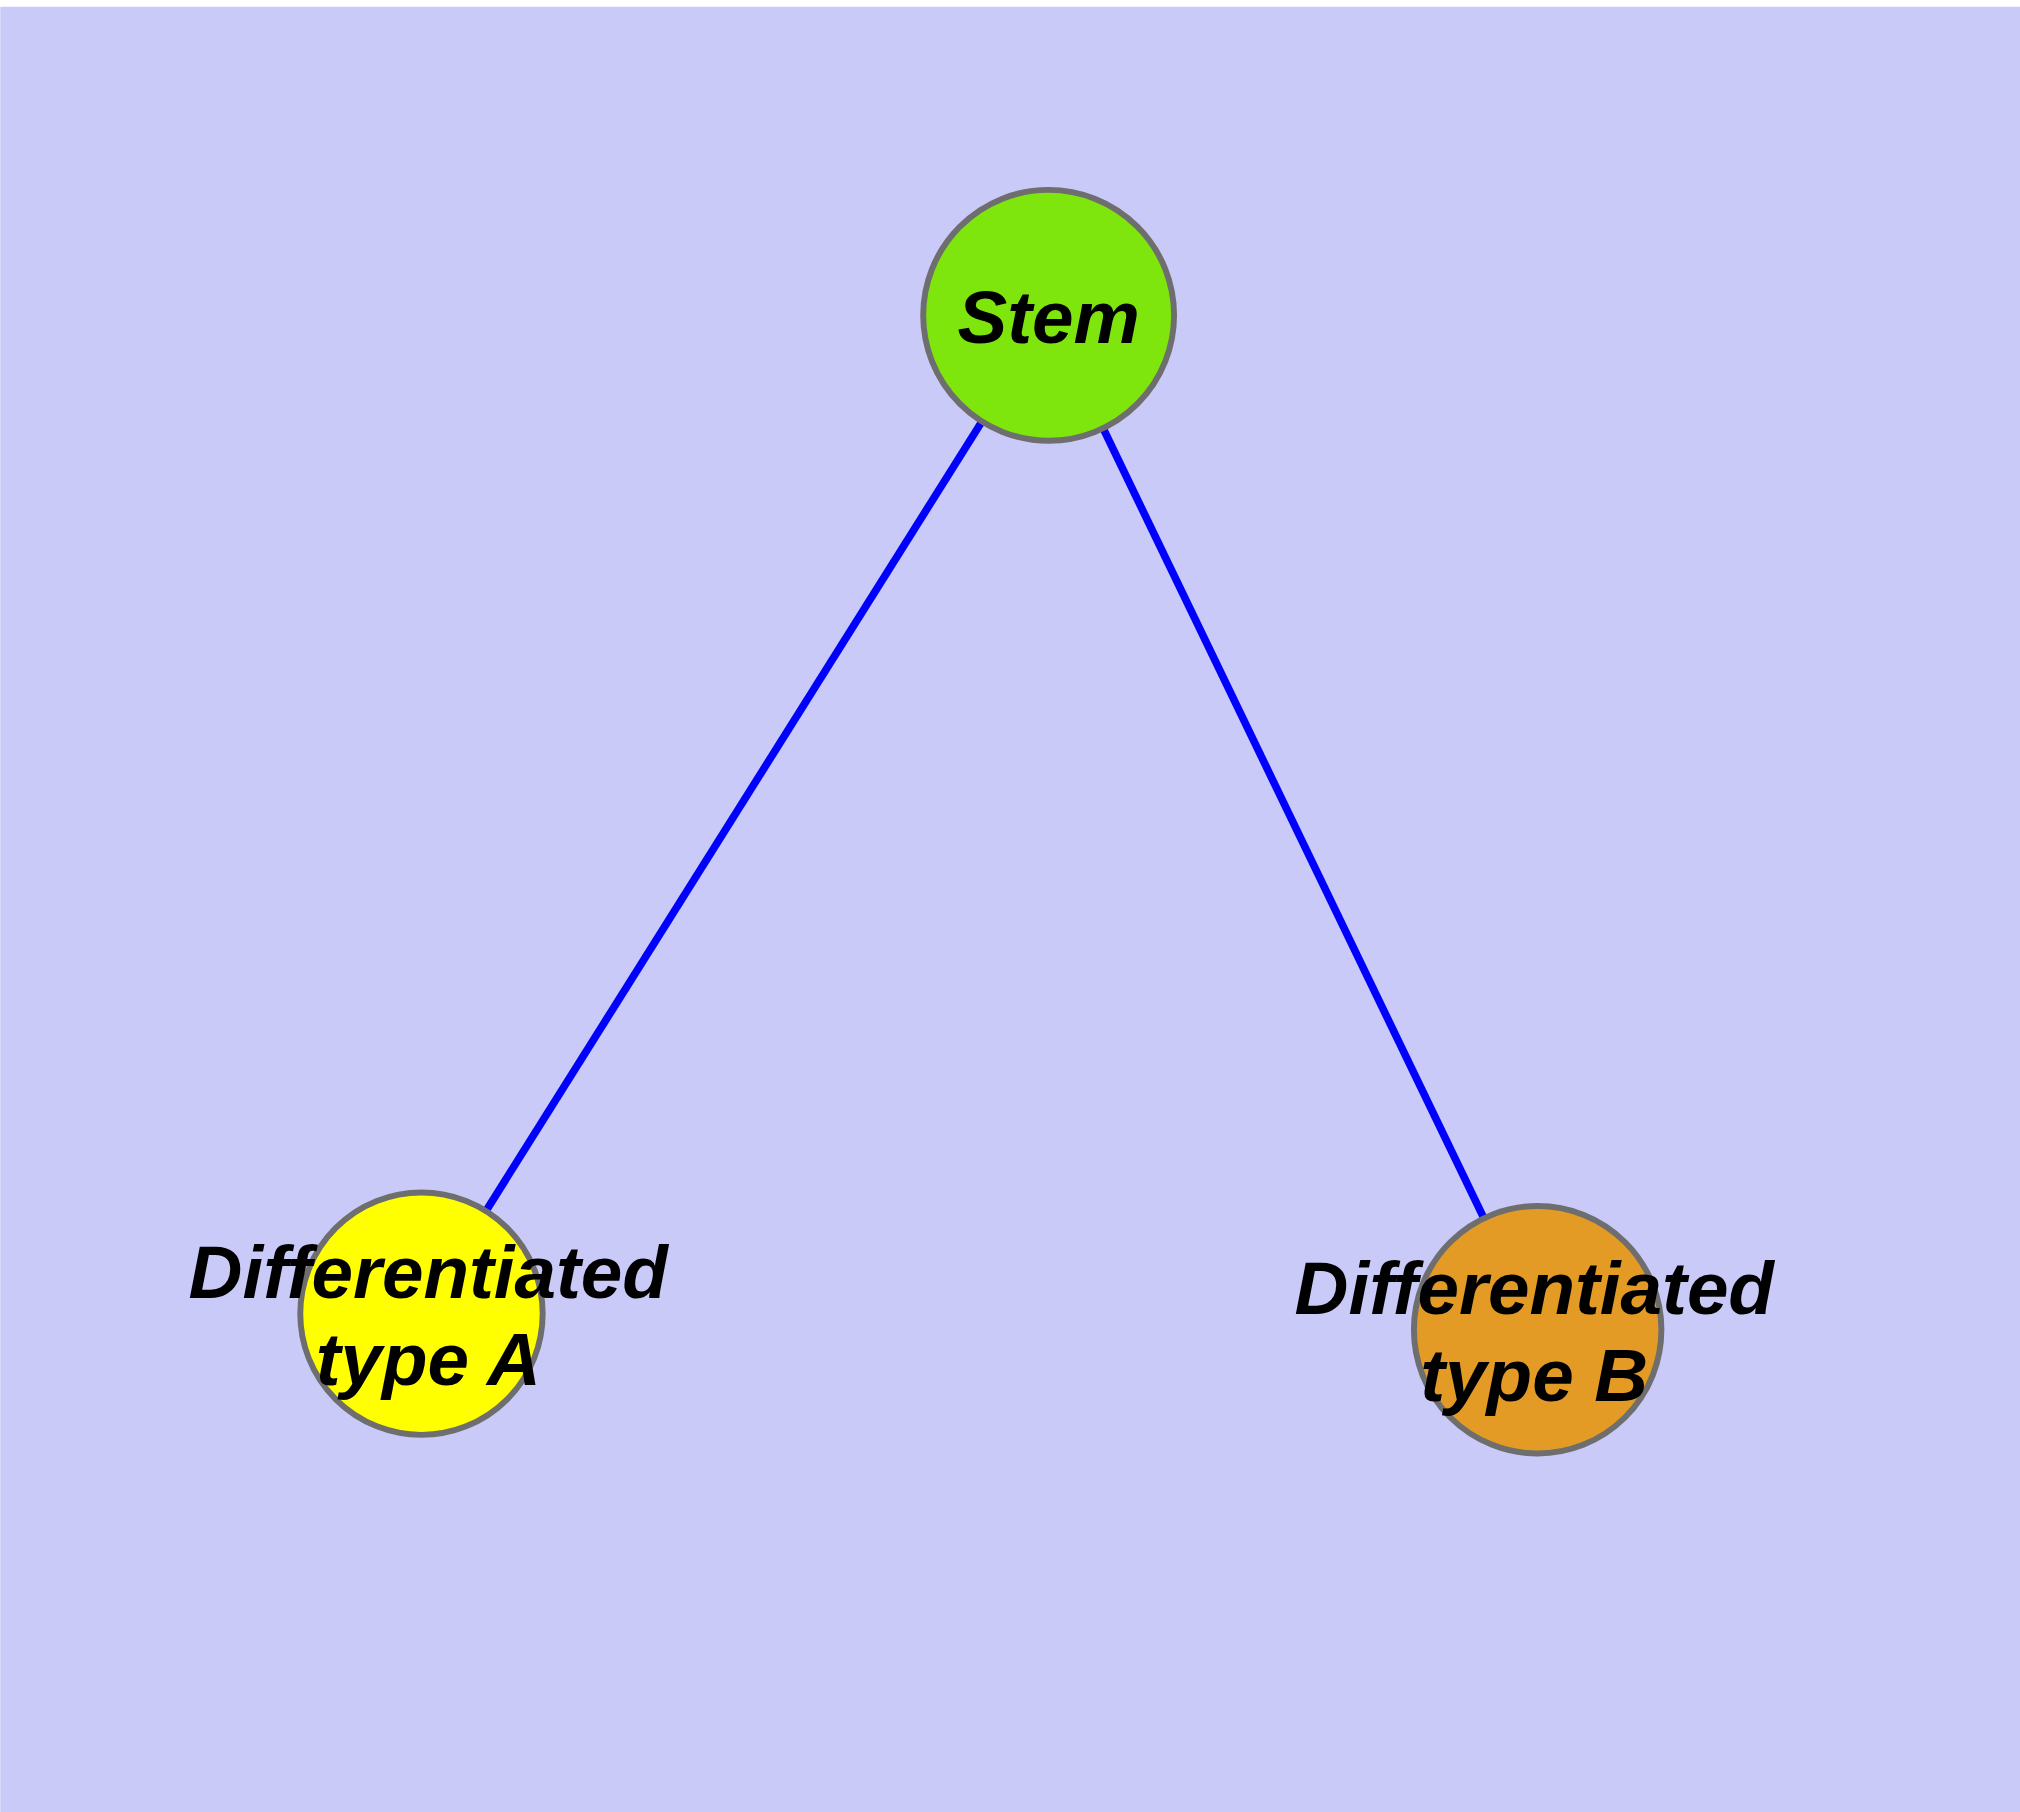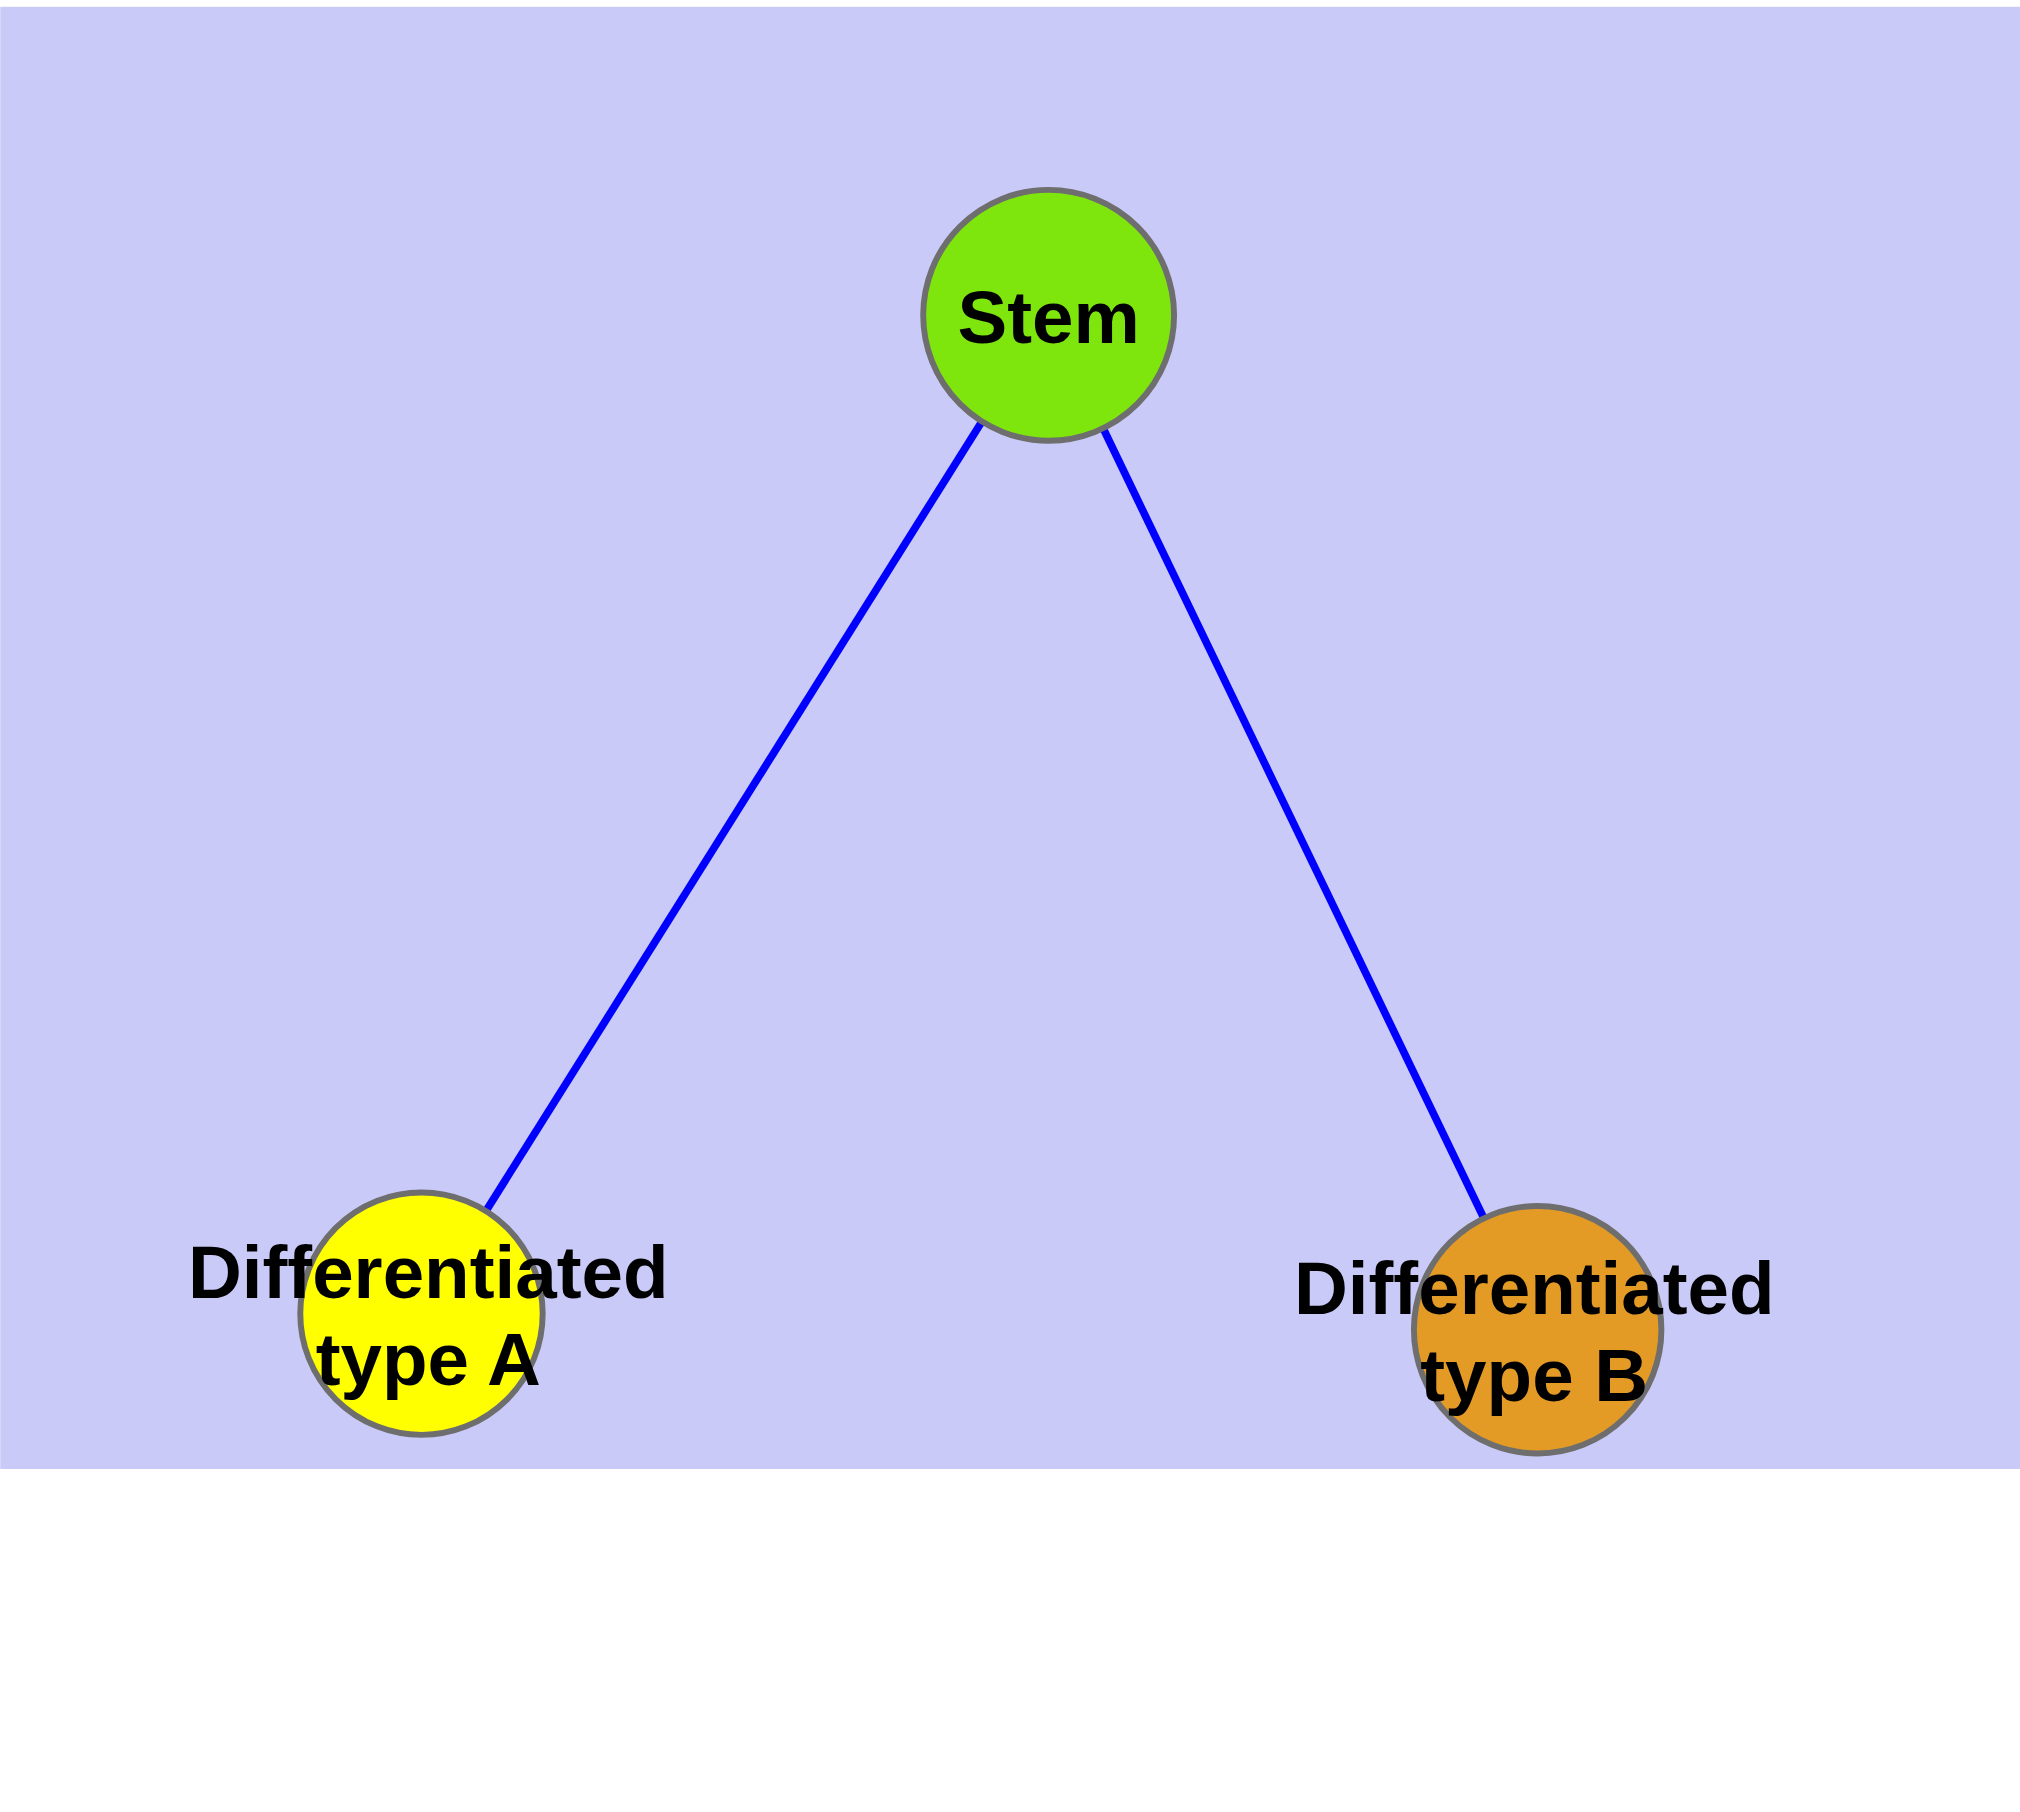--- a/index.html
+++ b/index.html
@@ -3,24 +3,25 @@
 <meta charset="utf-8">
 <style>
   html, body {
     margin: 0;
     padding: 0;
     background: #ffffff;
   }
   .canvas-wrap {
     position: relative;
     width: 2021px;
-    height: 1469px;
+    height: 1812px;
     background: #ffffff;
     overflow: hidden;
     font-family: "Liberation Sans", sans-serif;
+    font-style: italic;
   }
   svg {
     display: block;
   }
   .node-label {
     font-family: "Liberation Sans", sans-serif;
     font-weight: bold;
     font-size: 88px;
   }
 </style>

